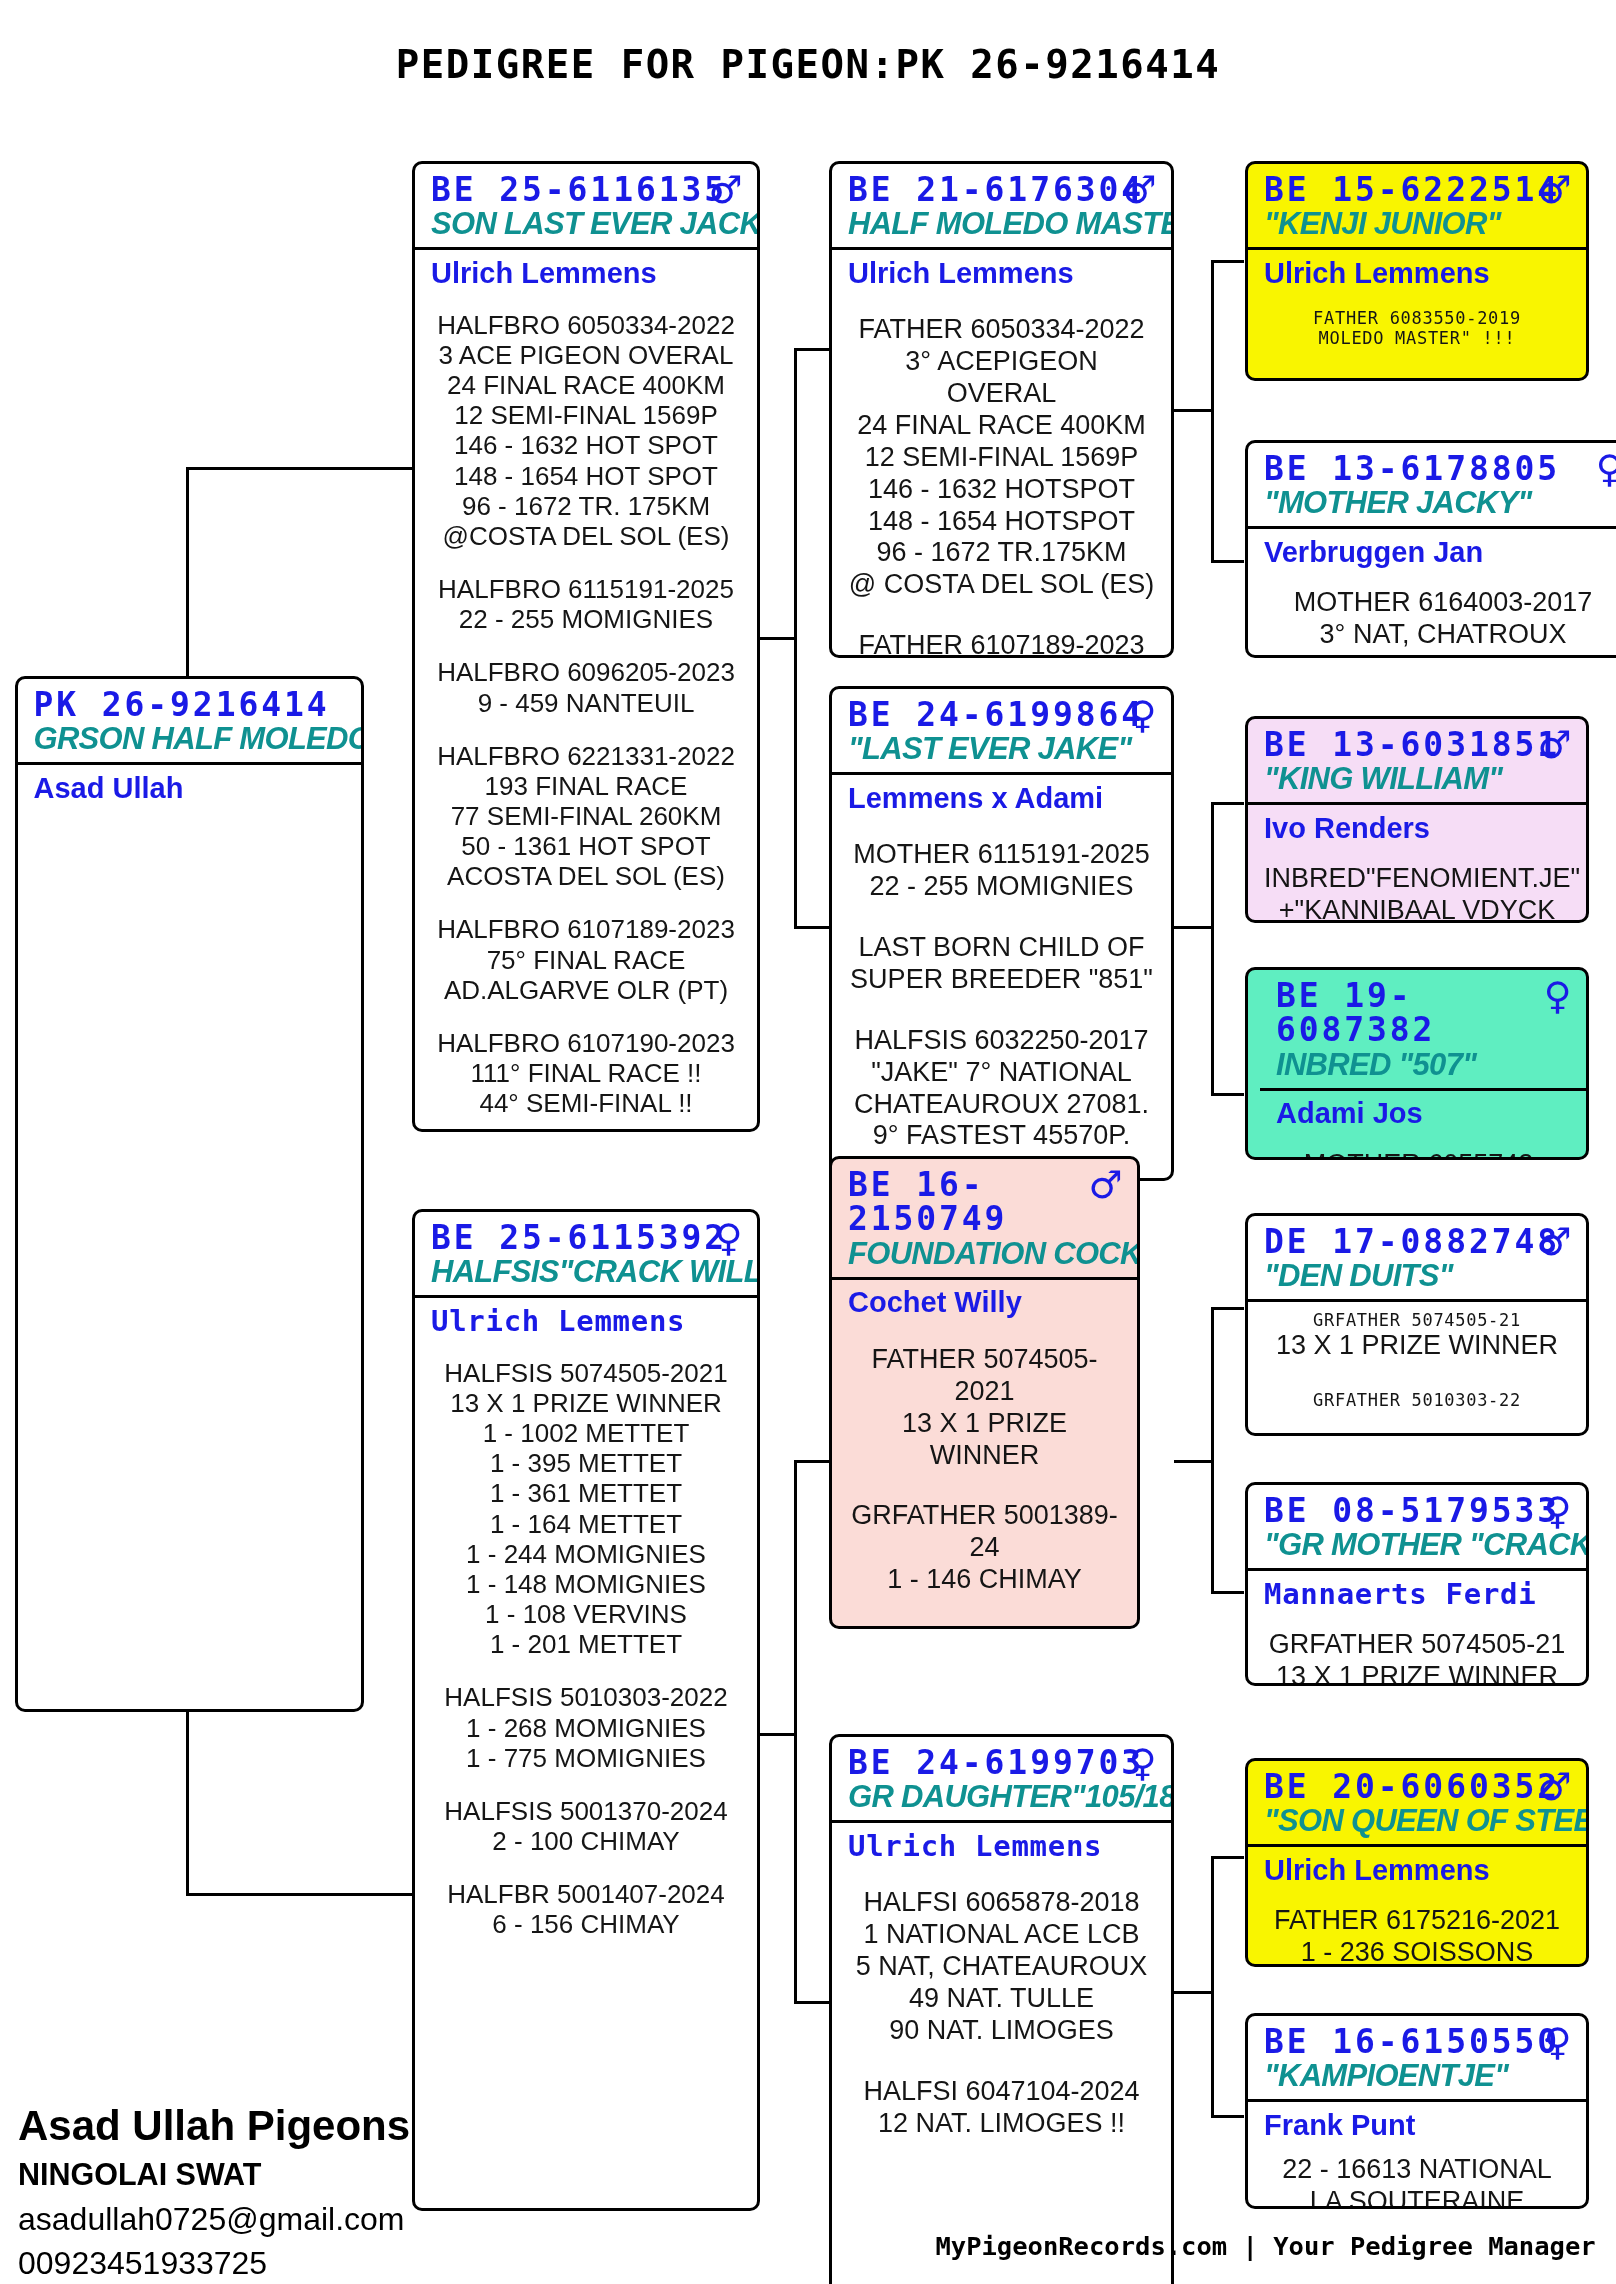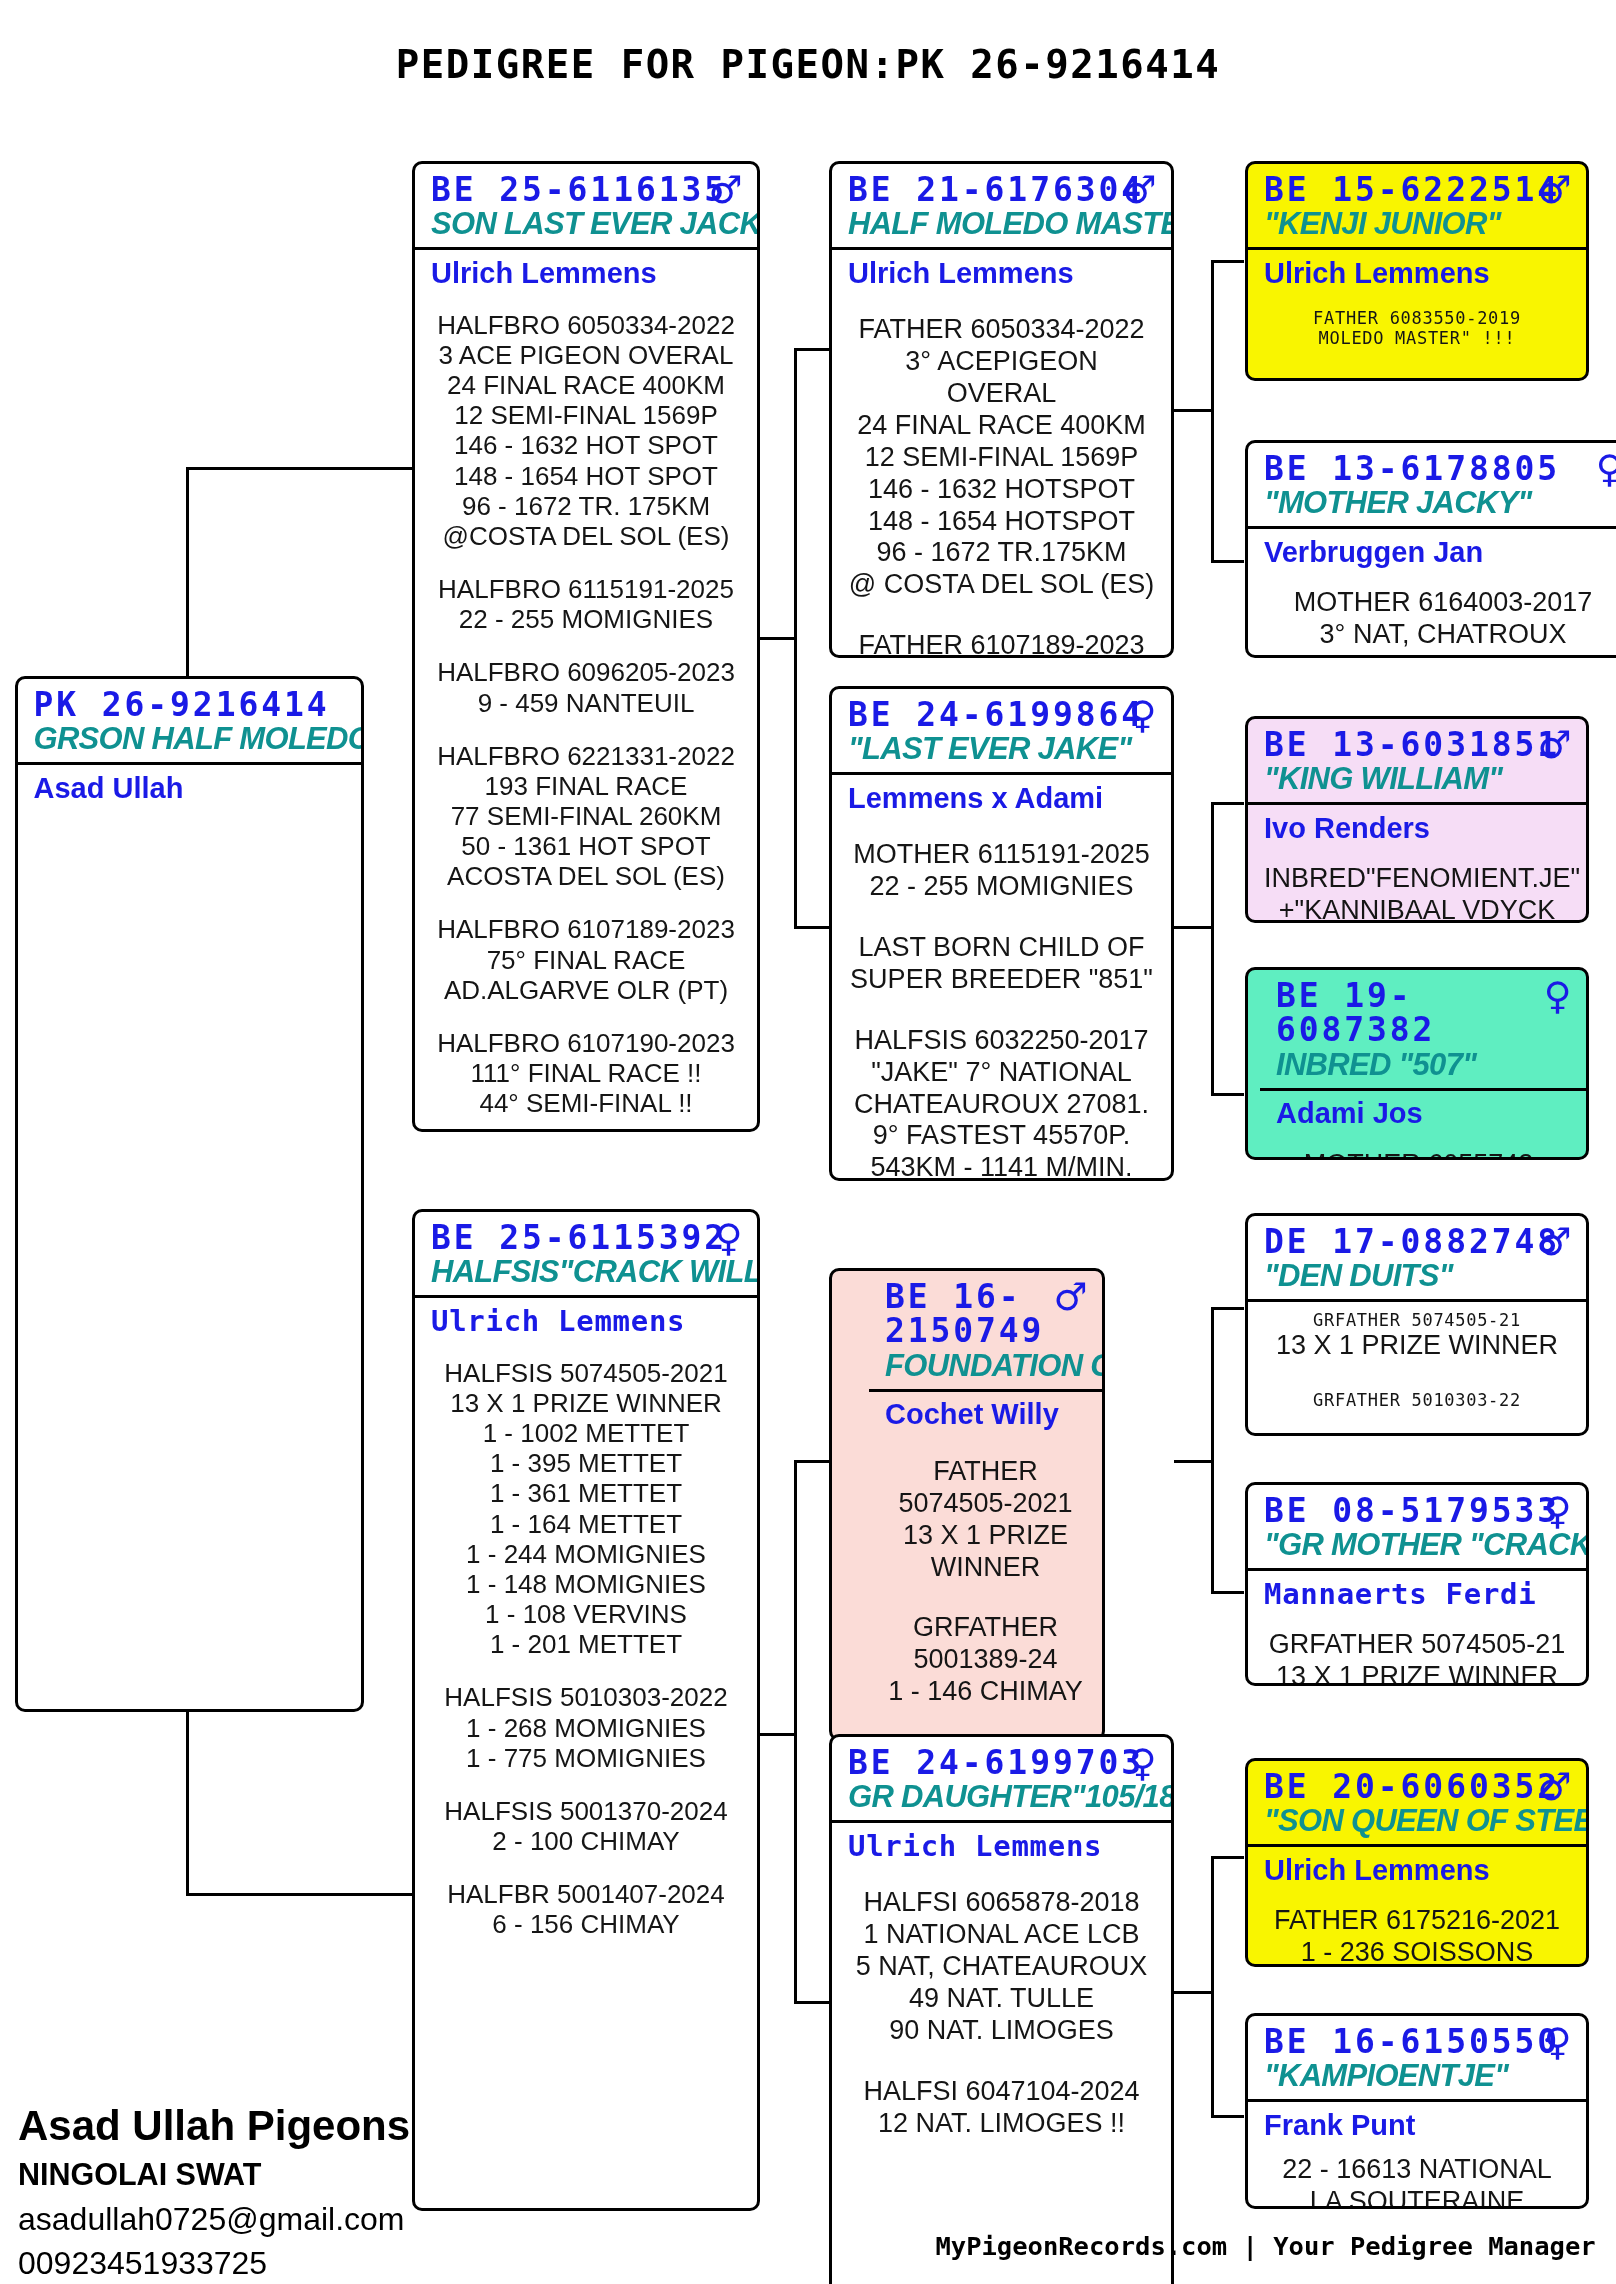--- a/index.html
+++ b/index.html
@@ -28,21 +28,21 @@
   .b-sire .owner,.b-dam .owner{margin-bottom:20.4px;}
   
   .c4 .owner{margin-bottom:19px;}
   .b-dddam .owner{margin-bottom:13px;}
   
   .b-root  {left:14.5px;  top:676px;  width:349px; height:1036px;}
   .b-sire  {left:412px; top:161px;  width:348px; height:971px;}
   .b-dam   {left:412px; top:1209px; width:348px; height:1002px;}
   .b-ssire {left:829px;top:161px;  width:345px; height:497px;}
   .b-sdam  {left:829px;top:686px;  width:345px; height:495px;}
-  .b-dsire {left:829px;top:1268px; width:276px; height:473px;padding-left:37px;}
+  .b-dsire {left:829px;top:1156px; width:311px; height:473px;}
   .b-ddam  {left:829px;top:1734px; width:345px; height:620px;}
   .b-sssire{left:1245px;top:161px;  width:344px; height:220px;}
   .b-ssdam {left:1245px;top:440px;  width:396px; height:218px;}
   .b-sdsire{left:1245px;top:716px;  width:344px; height:207px;}
   .b-sddam {left:1245px;top:967px; width:344px; height:193px;padding-left:12px;}
   .b-dssire{left:1245px;top:1213px; width:344px; height:223px;}
   .b-dsdam {left:1245px;top:1482px; width:344px; height:204px;}
   .b-ddsire{left:1245px;top:1758px; width:344px; height:209px;}
   .b-dddam {left:1245px;top:2013px; width:344px; height:196px;}
   .bg-yellow{background:#f9f500;}

